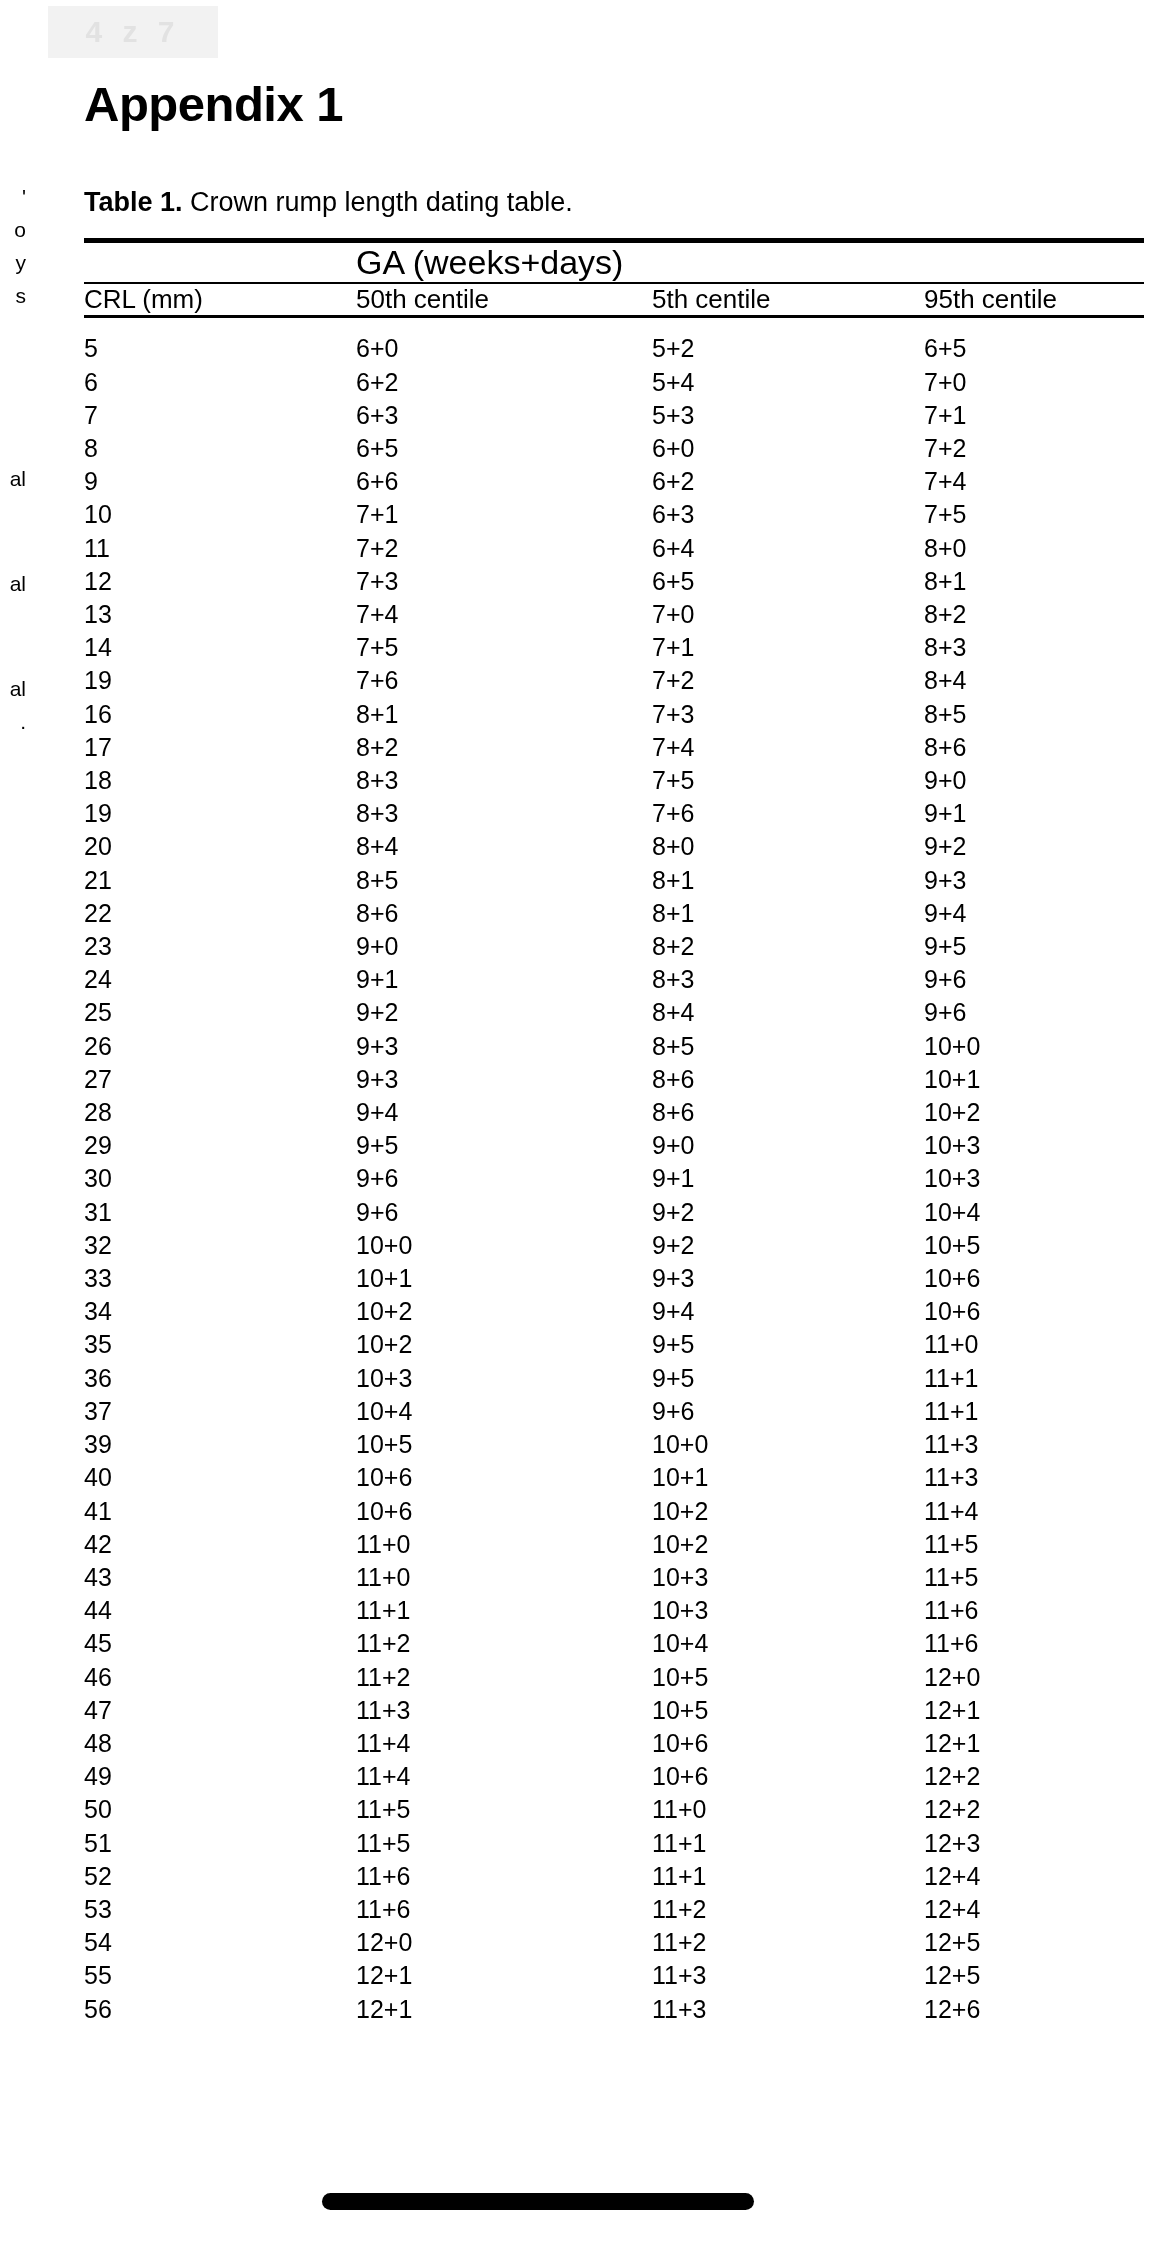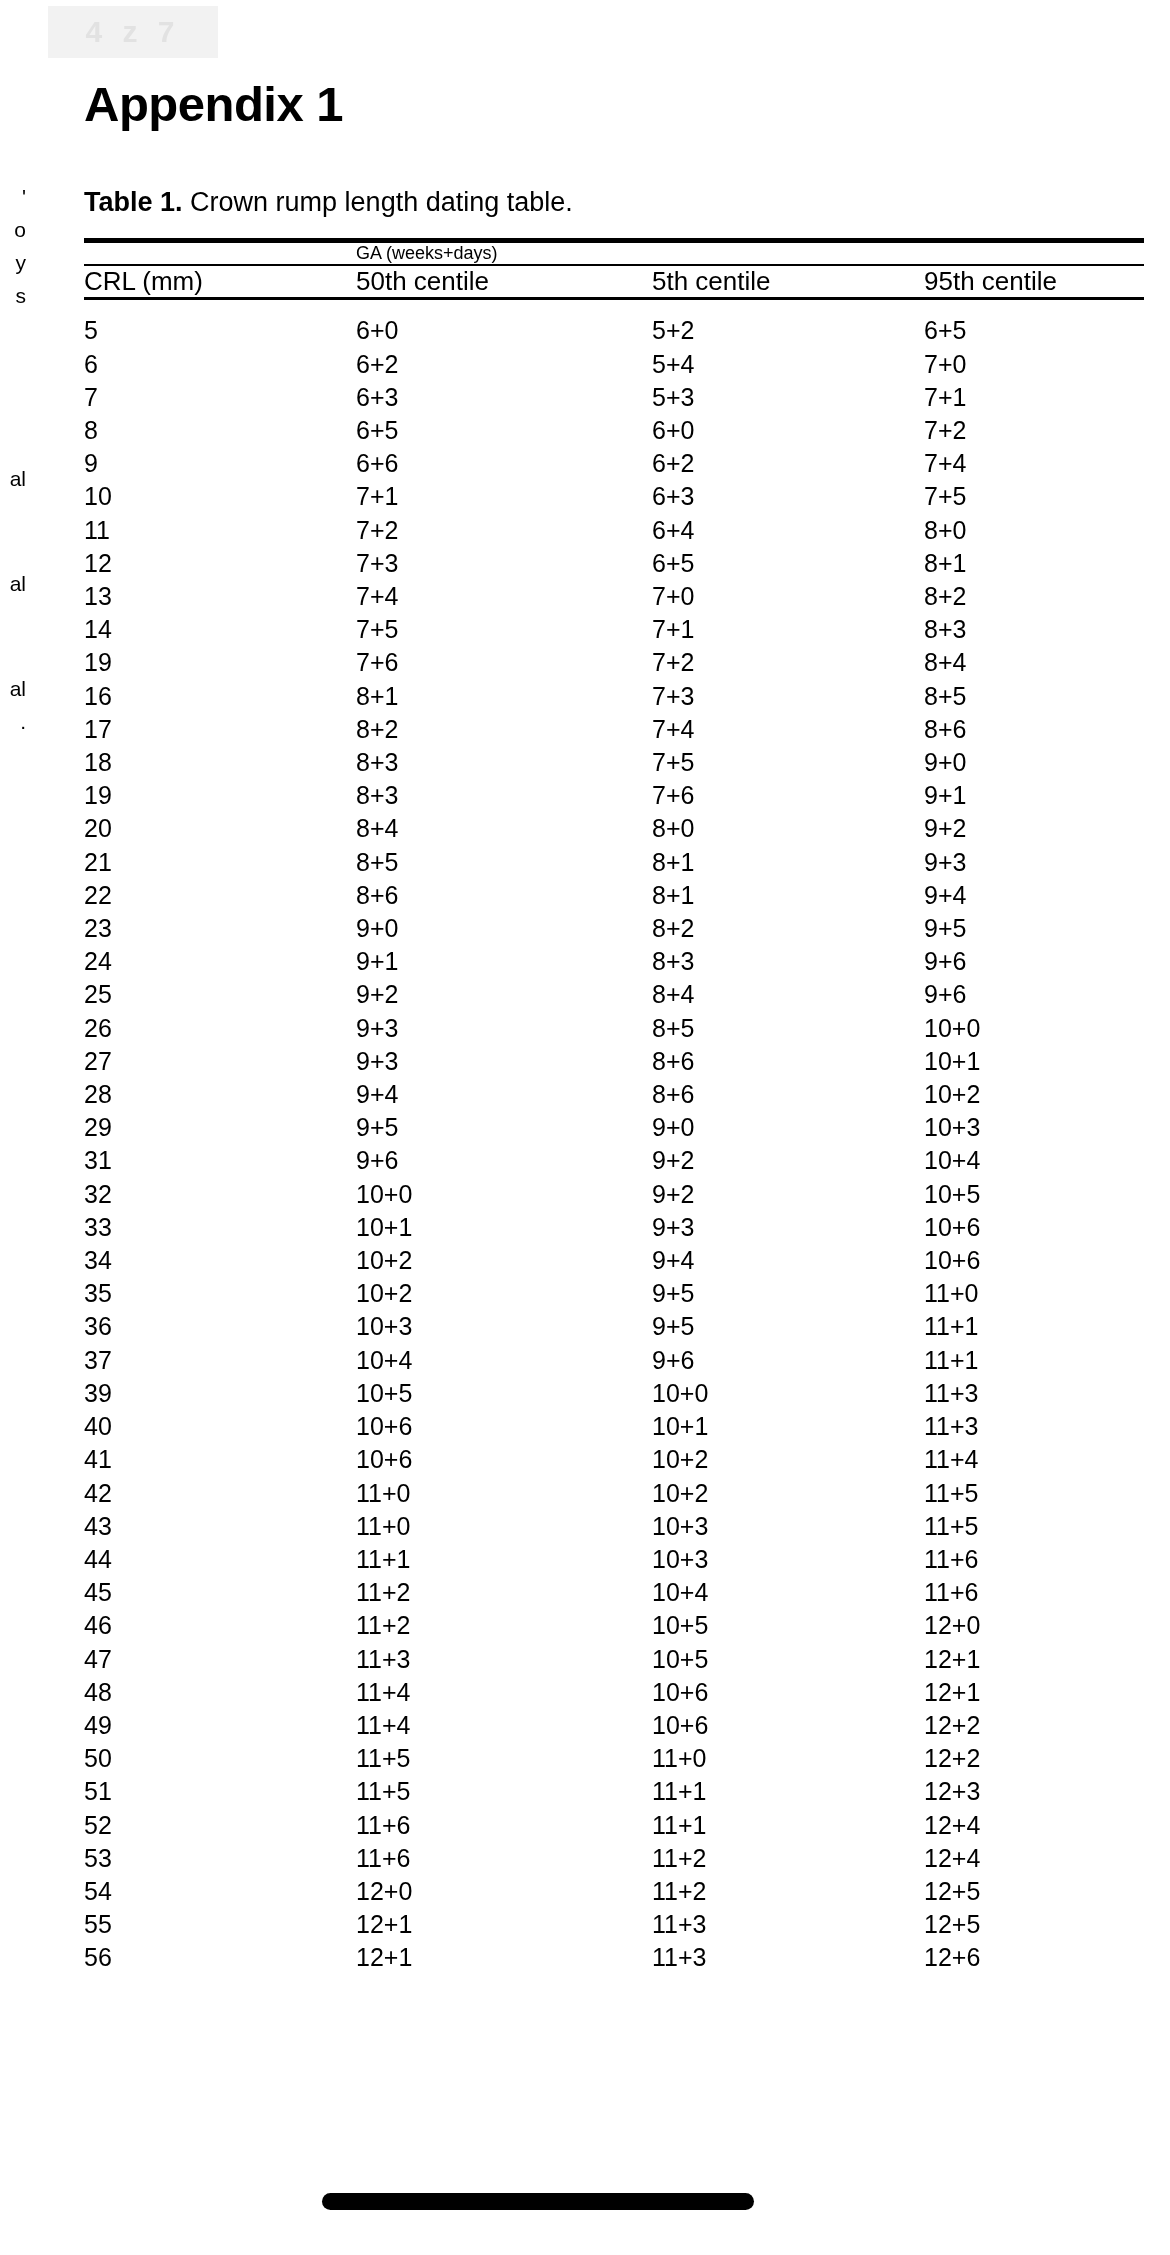--- a/index.html
+++ b/index.html
@@ -112,21 +112,21 @@
   }
   .rule-bottom td {
     border-bottom: 3px solid #000;
     height: 0;
     font-size: 0;
     line-height: 0;
   }
 
   .grouphead td {
     font-weight: bold;
-    font-size: 18px;
+    font-size: 34px;
     padding-top: 16px;
     padding-bottom: 12px;
   }
   .colhead td {
     font-weight: bold;
     font-size: 26px;
     padding-top: 18px;
     padding-bottom: 14px;
   }
 
@@ -363,20 +363,26 @@
             <td>8+6</td>
             <td>10+2</td>
           </tr>
           <tr>
             <td>29</td>
             <td>9+5</td>
             <td>9+0</td>
             <td>10+3</td>
           </tr>
           <tr>
+            <td>30</td>
+            <td>9+6</td>
+            <td>9+1</td>
+            <td>10+3</td>
+          </tr>
+          <tr>
             <td>31</td>
             <td>9+6</td>
             <td>9+2</td>
             <td>10+4</td>
           </tr>
           <tr>
             <td>32</td>
             <td>10+0</td>
             <td>9+2</td>
             <td>10+5</td>

